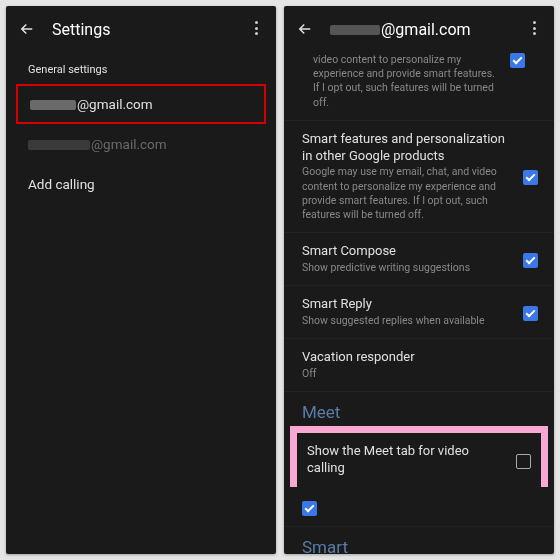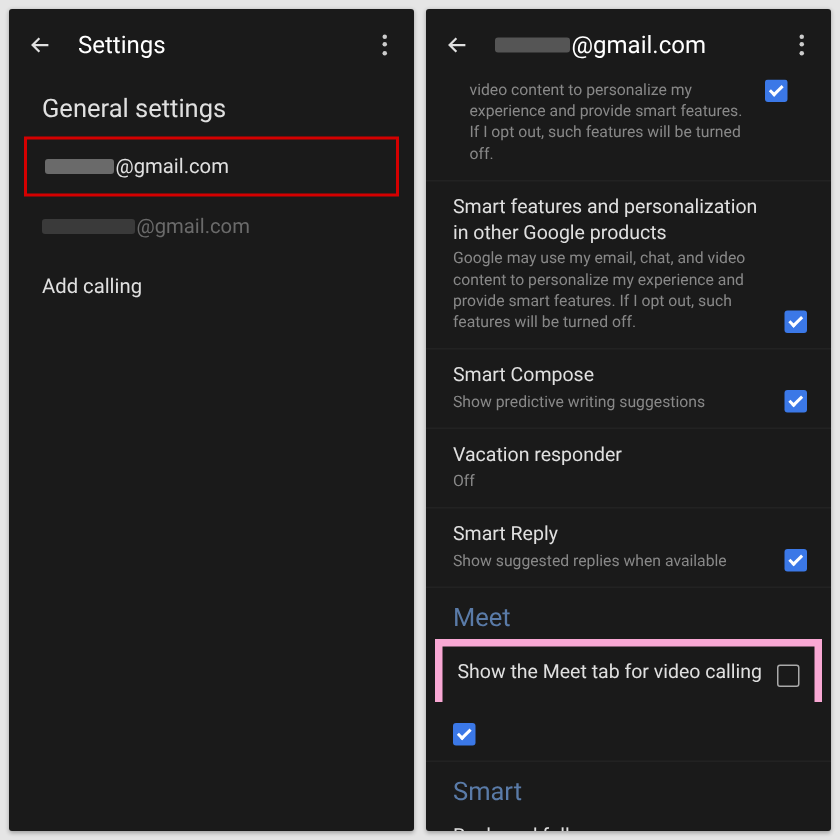--- a/index.html
+++ b/index.html
@@ -17,21 +17,20 @@
     flex: 1;
     border-radius: 2px;
     overflow: hidden;
     display: flex;
     flex-direction: column;
     color: #e0e0e0;
     box-shadow: 0 1px 3px rgba(0,0,0,0.3);
   }
   .header {
     display: flex;
-    align-items: center;
     padding: 14px 12px;
     gap: 16px;
   }
   .back-arrow {
     width: 18px;
     height: 18px;
     cursor: pointer;
   }
   .back-arrow svg { width: 100%; height: 100%; }
   .title {
@@ -48,21 +47,21 @@
     justify-content: space-between;
     align-items: center;
     padding: 1px 0;
   }
   .more-icon span {
     width: 3px; height: 3px; background: #ccc; border-radius: 50%;
   }
   .content { flex: 1; overflow: hidden; }
   .sub {
     padding: 10px 22px 8px;
-    font-size: 17px;
+    font-size: 11px;
     color: #e0e0e0;
   }
   .list-item {
     padding: 12px 22px;
     font-size: 13.5px;
     color: #e0e0e0;
     cursor: pointer;
   }
   .redacted {
     display: inline-block;
@@ -73,21 +72,21 @@
   }
   .highlight-red {
     border: 2px solid #d40000;
     margin: 0 10px;
     padding: 10px 12px !important;
   }
   .dimmed { color: #6a6a6a; }
   
   .setting {
     display: flex;
-    align-items: flex-end;
+    align-items: center;
     padding: 10px 16px 10px 18px;
     gap: 10px;
     border-bottom: 1px solid #222;
   }
   .setting.no-border { border-bottom: none; }
   .setting-text { flex: 1; }
   .s-title { font-size: 13px; color: #e0e0e0; line-height: 1.3; }
   .s-desc { font-size: 10.5px; color: #888; line-height: 1.35; margin-top: 1px; }
   .checkbox {
     width: 15px; height: 15px;
@@ -112,21 +111,21 @@
   .checkbox.unchecked {
     border: 1.5px solid #aaa;
     border-radius: 2px;
   }
   .section-label {
     padding: 10px 18px 2px;
     font-size: 17px;
     color: #5a7ba8;
   }
   .highlight-row {
-    border: 5px solid #f9a8d4;
+    border: 7px solid #f9a8d4;
     margin: 2px 6px;
     padding: 10px 10px !important;
   }
   .desc-block {
     padding: 0 29px 10px;
     font-size: 10.5px;
     color: #888;
     line-height: 1.35;
     display: flex;
     gap: 10px;
@@ -200,33 +199,33 @@
     <div class="setting">
       <div class="setting-text">
         <div class="s-title">Smart Compose</div>
         <div class="s-desc">Show predictive writing suggestions</div>
       </div>
       <div class="checkbox checked"></div>
     </div>
 
     <div class="setting">
       <div class="setting-text">
+        <div class="s-title">Smart Reply</div>
+        <div class="s-desc">Show suggested replies when available</div>
+      </div>
+      <div class="checkbox checked"></div>
+    </div>
+
+    <div class="setting">
+      <div class="setting-text">
         <div class="s-title">Vacation responder</div>
         <div class="s-desc">Off</div>
       </div>
     </div>
 
-    <div class="setting">
-      <div class="setting-text">
-        <div class="s-title">Smart Reply</div>
-        <div class="s-desc">Show suggested replies when available</div>
-      </div>
-      <div class="checkbox checked"></div>
-    </div>
-
     <div class="section-label">Meet</div>
 
     <div class="setting highlight-row no-border">
       <div class="setting-text">
         <div class="s-title">Show the Meet tab for video calling</div>
       </div>
       <div class="checkbox unchecked"></div>
     </div>
 
     <div class="setting">

